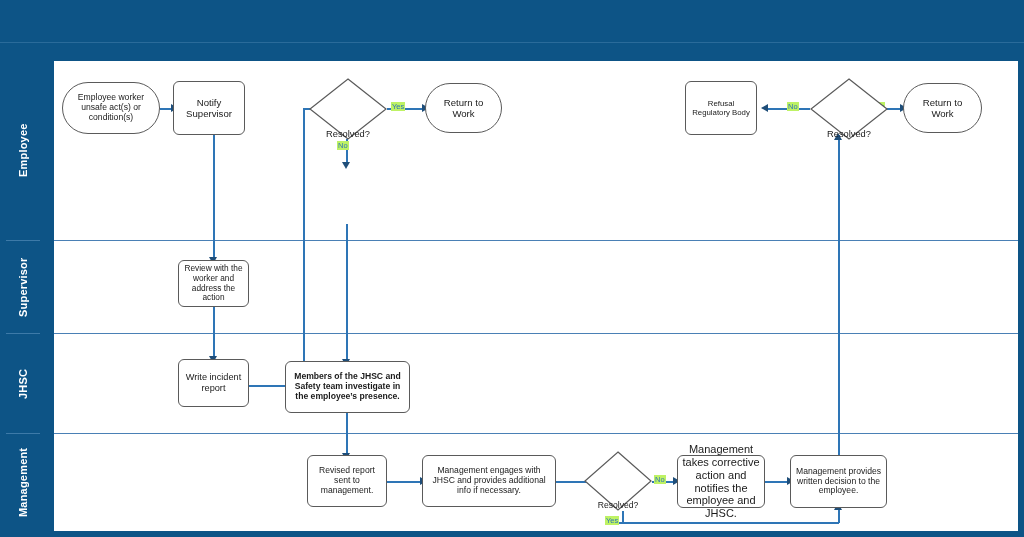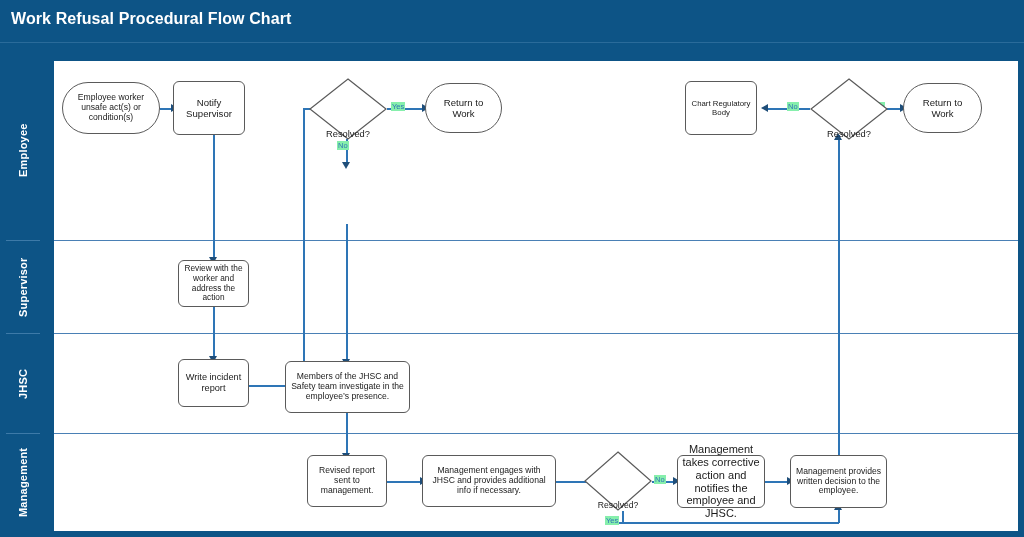--- a/index.html
+++ b/index.html
@@ -36,32 +36,29 @@
 
   
   .ln{position:absolute;background:#2e75b6;}
   .lnh{height:1.6px;}
   .lnv{width:1.6px;}
   .arw{position:absolute;width:0;height:0;}
   .arw-r{border-top:4.5px solid transparent;border-bottom:4.5px solid transparent;border-left:7px solid #1f4e79;}
   .arw-l{border-top:4.5px solid transparent;border-bottom:4.5px solid transparent;border-right:7px solid #1f4e79;}
   .arw-d{border-left:4.5px solid transparent;border-right:4.5px solid transparent;border-top:7px solid #1f4e79;}
   .arw-u{border-left:4.5px solid transparent;border-right:4.5px solid transparent;border-bottom:7px solid #1f4e79;}
-  .elbl{position:absolute;font-size:7.5px;color:#2e75b6;background:#86efac;padding:0 1px;white-space:nowrap;text-align:center;}
+  .elbl{position:absolute;font-size:7.5px;color:#2e75b6;background:#bef264;padding:0 1px;white-space:nowrap;text-align:center;}
 </style>
 </head>
 <body>
 
 <div id="page">
 
   <div id="frame"></div>
 
-  <div id="title-bar">
-    <div id="title-text">Work Refusal Procedural Flow Chart</div>
-  </div>
   <div id="title-rule"></div>
 
   <div class="lane-band" style="top:61px;height:179px;">
     <div class="lane-text">Employee</div>
   </div>
   <div class="lane-sep" style="top:240px;"></div>
   <div class="lane-band" style="top:241px;height:92px;">
     <div class="lane-text">Supervisor</div>
   </div>
   <div class="lane-sep" style="top:333px;"></div>
@@ -144,36 +141,36 @@
     <div class="dia-wrap" style="left:255px;top:17px;width:78px;height:62px;">
       <svg class="dia-shape" viewBox="0 0 78 62" preserveAspectRatio="none">
         <polygon points="39,1 77,31 39,61 1,31" fill="#ffffff" stroke="#5a5a5a" stroke-width="1.2"></polygon>
       </svg>
       <div class="dia-label" style="font-size:9.3px;">Resolved?</div>
     </div>
 
     <div class="shape term" style="left:371px;top:22px;width:77px;height:50px;font-size:9.6px;padding:0 7px;">Return to Work</div>
 
 
-    <div class="shape proc" style="left:631px;top:20px;width:72px;height:54px;font-size:7.8px;padding:0 5px;">Chart Regulatory Body</div>
+    <div class="shape proc" style="left:631px;top:20px;width:72px;height:54px;font-size:7.8px;padding:0 5px;">Refusal Regulatory Body</div>
 
     <div class="dia-wrap" style="left:756px;top:17px;width:78px;height:62px;">
       <svg class="dia-shape" viewBox="0 0 78 62" preserveAspectRatio="none">
         <polygon points="39,1 77,31 39,61 1,31" fill="#ffffff" stroke="#5a5a5a" stroke-width="1.2"></polygon>
       </svg>
       <div class="dia-label" style="font-size:9.3px;">Resolved?</div>
     </div>
 
     <div class="shape term" style="left:849px;top:22px;width:79px;height:50px;font-size:9.6px;padding:0 7px;">Return to Work</div>
 
     <div class="shape proc" style="left:124px;top:199px;width:71px;height:47px;font-size:8.3px;padding:0 3px;">Review with the worker and address the action</div>
 
     <div class="shape proc" style="left:124px;top:298px;width:71px;height:48px;font-size:9.2px;padding:0 4px;">Write incident report</div>
 
-    <div class="shape proc" style="left:231px;top:300px;width:125px;height:52px;font-size:8.6px;padding:0 5px;">Members of the JHSC and Safety team investigate in the employee’s presence.</div>
+    <div class="shape proc" style="left:231px;top:300px;width:125px;height:52px;font-size:8.6px;padding:0 5px;font-weight:bold;">Members of the JHSC and Safety team investigate in the employee’s presence.</div>
 
     <div class="shape proc" style="left:253px;top:394px;width:80px;height:52px;font-size:8.6px;padding:0 4px;">Revised report sent to management.</div>
 
     <div class="shape proc" style="left:368px;top:394px;width:134px;height:52px;font-size:8.6px;padding:0 5px;">Management engages with JHSC and provides additional info if necessary.</div>
 
     <div class="dia-wrap" style="left:530px;top:390px;width:68px;height:60px;">
       <svg class="dia-shape" viewBox="0 0 68 60" preserveAspectRatio="none">
         <polygon points="34,1 67,30 34,59 1,30" fill="#ffffff" stroke="#5a5a5a" stroke-width="1.2"></polygon>
       </svg>
       <div class="dia-label" style="font-size:8.6px;">Resolved?</div>

